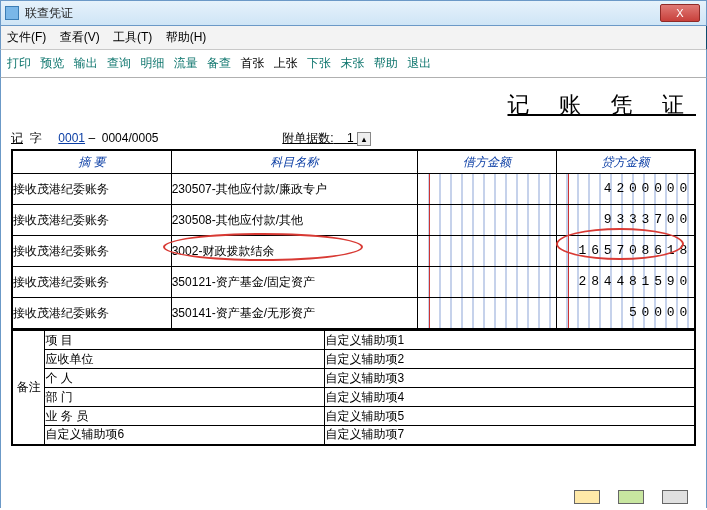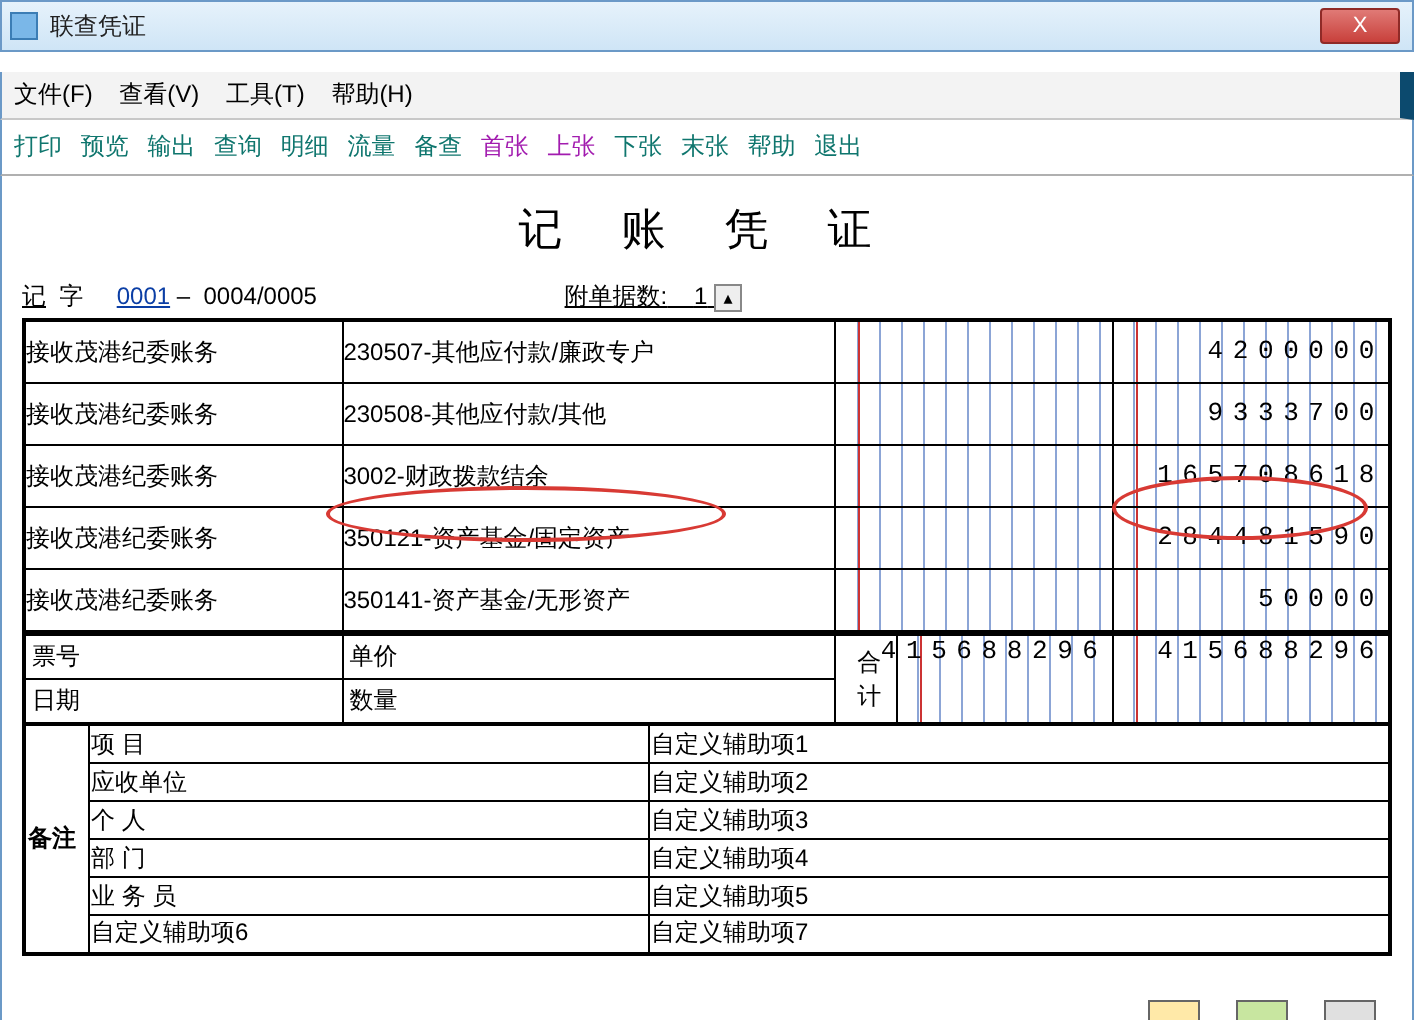--- a/index.html
+++ b/index.html
@@ -32,49 +32,49 @@
     width: 40px; height: 18px;
     background: linear-gradient(#e07a76, #c8403b);
     border: 1px solid #8f2a27;
     border-radius: 2px;
     color: #fff; text-align: center; line-height: 16px;
     font-size: 11px;
   }
   .menubar {
     background: #f3f3f3;
     border-left: 1px solid #6b99c7;
-    border-right: 7px solid #0c4a6e;
+    border-right: 1px solid #0c4a6e;
     border-bottom: 1px solid #c8c8c8;
     padding: 3px 6px;
-    margin-top: 10px;
   }
   .menubar span { margin-right: 10px; color: #000; cursor: default; }
   .toolbar {
     background: #fff;
     border-left: 1px solid #6b99c7;
     border-right: 1px solid #6b99c7;
     border-bottom: 1px solid #b0b0b0;
     padding: 5px 6px;
   }
   .toolbar span { margin-right: 6px; color: #0f766e; cursor: default; }
-  .toolbar .disabled { color: #a21caf; }
+  .toolbar .disabled { color: #000000; }
   .page-area {
     border-left: 1px solid #6b99c7;
     border-right: 1px solid #6b99c7;
     padding: 8px 10px 4px 10px;
     background: #fff;
     position: relative;
     height: 430px;
   }
   .doc-title {
-    text-align: center;
+    text-align: right;
     font-size: 22px;
     letter-spacing: 12px;
     font-family: SimSun, serif;
     margin: 4px 0 10px 0;
+    text-decoration: underline;
   }
   .header-row {
     display: flex;
     align-items: center;
     font-size: 12px;
     margin-bottom: 2px;
   }
   .hdr-left { flex: 0 0 210px; }
   .hdr-mid { flex: 1; }
   .hdr-right { flex: 0 0 150px; text-align: right; text-decoration: underline; }
@@ -136,21 +136,21 @@
   .sub-table td { border: 1px solid #000; height: 22px; font-size: 12px; padding-left: 3px; }
   .sub-table .amt { padding: 0; position: relative; }
   .foot-table {
     border: 2px solid #000;
     border-top: none;
     width: 100%;
     border-collapse: collapse;
     table-layout: fixed;
   }
   .foot-table td { border: 1px solid #000; font-size: 12px; padding-left: 1px; height: 19px; }
-  .foot-table .remark-cell { width: 32px; text-align: left; font-weight: bold; }
+  .foot-table .remark-cell { width: 32px; text-align: center; }
   .bottom-icons {
     position: absolute;
     right: 18px;
     bottom: 4px;
     display: flex;
     gap: 18px;
   }
   .bottom-icons .ic {
     width: 26px; height: 14px;
     border: 1px solid #666;
@@ -217,20 +217,26 @@
   </div>
 
   <table class="main-table">
     <colgroup>
       <col class="col-summary">
         <col class="col-subject">
         <col class="col-amount">
         <col class="col-amount">
     </colgroup>
     <tbody>
+        <tr>
+      <th>摘 要</th>
+      <th>科目名称</th>
+      <th>借方金额</th>
+      <th>贷方金额</th>
+    </tr>
     <tr>
       <td class="cell-text">接收茂港纪委账务</td>
       <td class="cell-text">230507-其他应付款/廉政专户</td>
       <td class="amount-cell">
             <span class="digits"></span>
           </td>
       <td class="amount-cell">
             <span class="digits">4200000</span>
           </td>
     </tr>
@@ -270,46 +276,20 @@
       <td class="amount-cell">
             <span class="digits"></span>
           </td>
       <td class="amount-cell">
             <span class="digits">50000</span>
           </td>
     </tr>
   </tbody>
     </table>
 
-  <table class="sub-table">
-    <colgroup>
-      <col style="width:155px">
-        <col style="width:240px">
-        <col style="width:30px">
-        <col style="width:105px">
-        <col style="width:135px">
-    </colgroup>
-    <tbody>
-        <tr>
-      <td>票号</td>
-      <td>单价</td>
-      <td rowspan="2" style="text-align:center">合  计</td>
-      <td rowspan="2" class="amount-cell amt">
-            <span class="digits">415688296</span>
-          </td>
-      <td rowspan="2" class="amount-cell amt">
-            <span class="digits">415688296</span>
-          </td>
-    </tr>
-    <tr>
-      <td>日期</td>
-      <td>数量</td>
-    </tr>
-  </tbody>
-    </table>
 
   <table class="foot-table">
     <colgroup>
       <col style="width:32px">
         <col style="width:280px">
         <col>
     </colgroup>
     <tbody>
         <tr>
       <td rowspan="6" class="remark-cell">备注</td>

